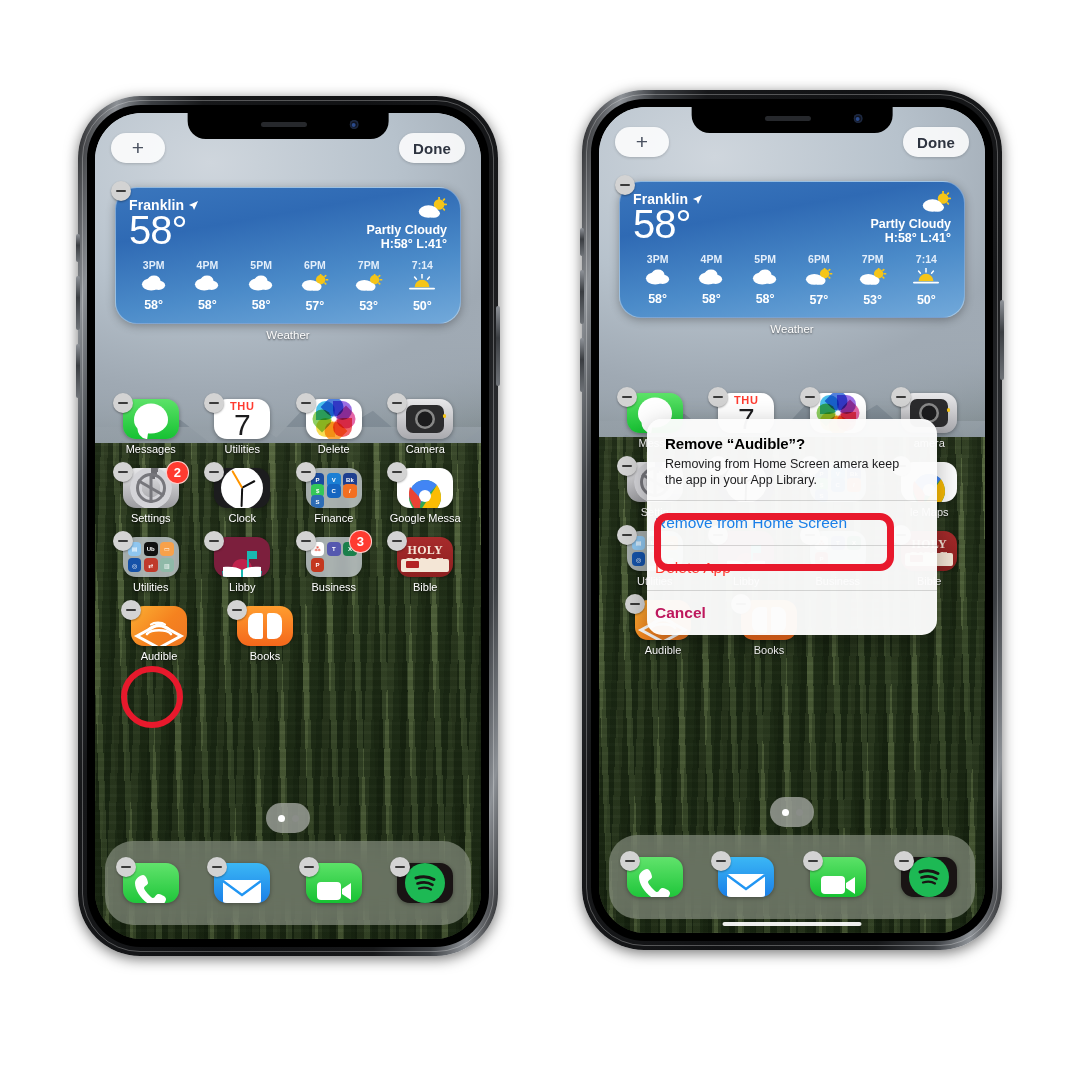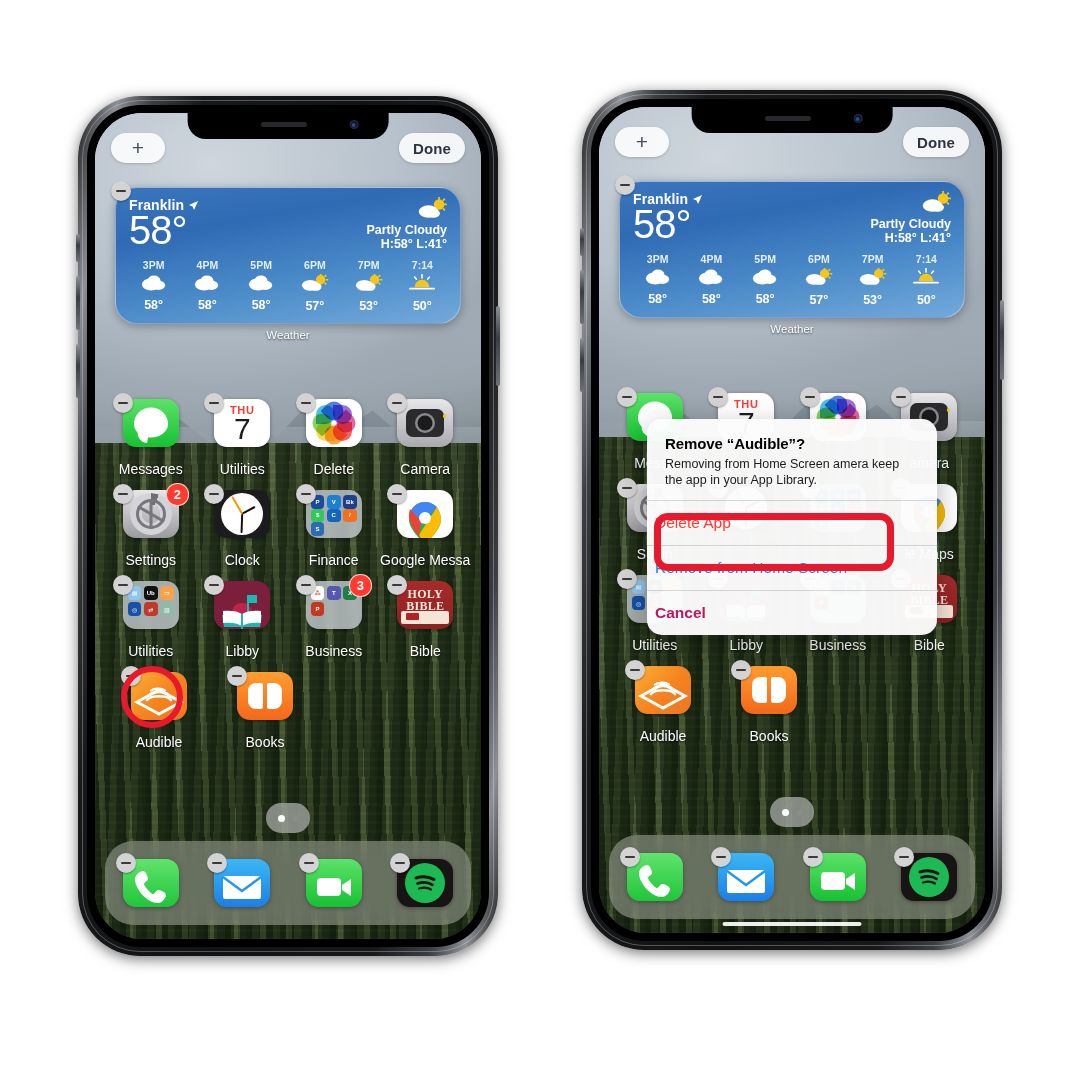--- a/index.html
+++ b/index.html
@@ -80,23 +80,23 @@
   .w-col{display:flex;flex-direction:column;align-items:center;gap:3px;width:16%;}
   .w-h{font-size:10.5px;font-weight:600;color:#e3eefa;}
   .w-t{font-size:12.5px;font-weight:700;}
   .w-label{text-align:center;font-size:11.5px;color:#fff;margin-top:5px;
     text-shadow:0 1px 2px rgba(0,0,0,.6);}
 
   
   .grid{position:absolute;left:0;right:0;z-index:2;}
   .row{display:flex;justify-content:space-around;margin-bottom:13px;}
   .app{width:64px;position:relative;display:flex;flex-direction:column;align-items:center;}
-  .icon{width:56px;height:48px;border-radius:13px;position:relative;overflow:hidden;
+  .icon{width:56px;height:40px;border-radius:13px;position:relative;overflow:hidden;
     box-shadow:0 1px 4px rgba(0,0,0,.35);}
-  .name{margin-top:14px;font-size:14px;color:#fff;text-shadow:0 1px 2px rgba(0,0,0,.75);
+  .name{margin-top:4px;font-size:11px;color:#fff;text-shadow:0 1px 2px rgba(0,0,0,.75);
     white-space:nowrap;}
   .minus{position:absolute;left:-6px;top:-6px;width:20px;height:20px;border-radius:50%;
     background:#d3d3d3;box-shadow:0 1px 2px rgba(0,0,0,.35);z-index:5;
     display:flex;align-items:center;justify-content:center;}
   .minus::after{content:"";width:10px;height:2.3px;border-radius:2px;background:#3a3a3a;}
   .badge{position:absolute;right:-6px;top:-7px;min-width:21px;height:21px;border-radius:11px;
     background:#ff3b30;color:#fff;font-size:13px;font-weight:600;display:flex;
     align-items:center;justify-content:center;z-index:6;border:1.5px solid rgba(255,255,255,.75);}
 
   
@@ -852,22 +852,22 @@
               </div>
             </div>
           </div>
         <div class="homebar"></div>
 
         <div class="alert" style="left:48px;right:48px;top:312px;">
           <div class="al-head">
             <div class="al-title">Remove “Audible”?</div>
             <div class="al-msg">Removing from Home Screen amera keep the app in your App Library.</div>
           </div>
+          <div class="al-btn al-rm">Remove from Home Screen</div>
           <div class="al-btn al-del">Delete App</div>
-          <div class="al-btn al-rm">Remove from Home Screen</div>
           <div class="al-btn al-cancel">Cancel</div>
         </div>
 
       </div>
     </div>
   </div>
 
   <div class="rect-hl" style="left:654px;top:513px;width:240px;height:58px;"></div>
 
 </div>

